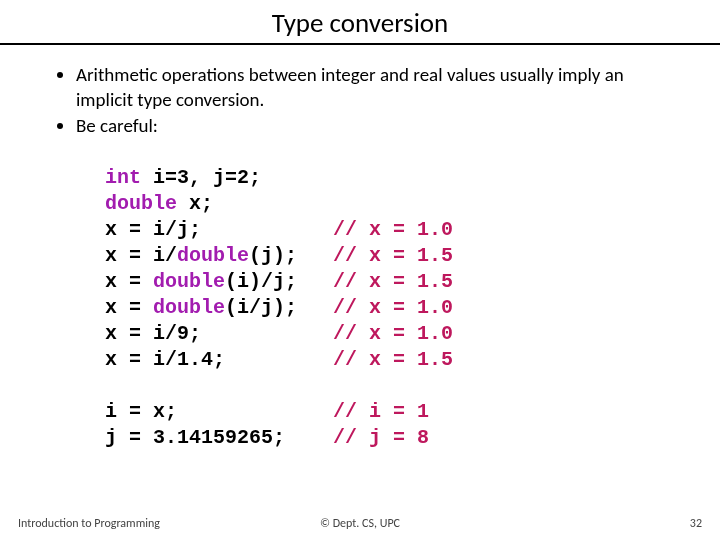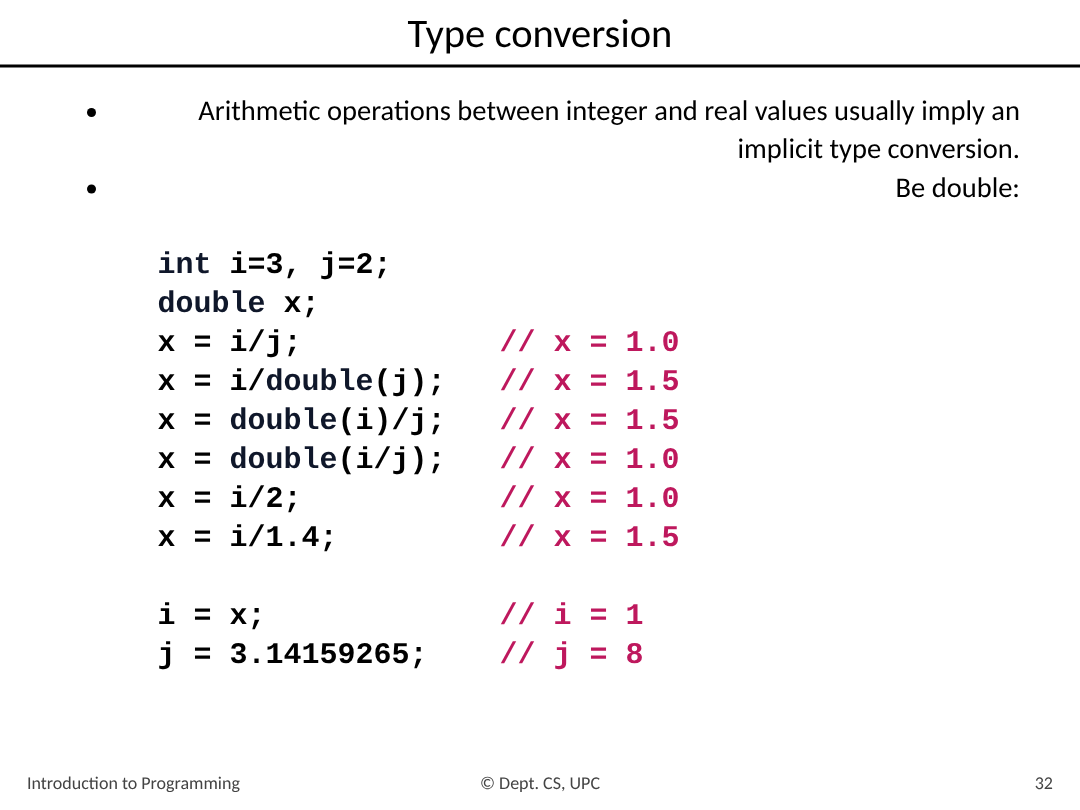--- a/index.html
+++ b/index.html
@@ -22,32 +22,32 @@
   .rule {
     border: none;
     border-top: 2px solid #000;
     margin: 0;
   }
   .bullets {
     padding: 18px 40px 0 60px;
     font-size: 19px;
     line-height: 1.3;
   }
-  .bullets li { margin-bottom: 2px; list-style: disc; margin-left: 16px; text-align: right; }
+  .bullets li { margin-bottom: 2px; list-style: disc; margin-left: 16px; }
   .bullets ul { padding-left: 0; margin-left: 0; }
   .codeblock {
     font-family: Consolas, "Courier New", monospace;
     font-size: 20px;
     font-weight: bold;
     line-height: 1.3;
     white-space: pre;
     padding-left: 105px;
     padding-top: 24px;
   }
-  .kw { color: #0f172a; }
+  .kw { color: #a21caf; }
   .cm { color: #be185d; }
   .footer {
     position: absolute;
     bottom: 10px;
     left: 0;
     width: 100%;
     font-size: 12px;
     color: #444;
   }
   .footer-left { position: absolute; left: 18px; bottom: 0; text-align: right; }
@@ -56,31 +56,31 @@
 </style>
 </head>
 <body>
 
 <div class="title">Type conversion</div>
 <hr class="rule">
 
 <div class="bullets">
   <ul>
     <li>Arithmetic operations between integer and real values usually imply an implicit type conversion.</li>
-    <li>Be double:</li>
+    <li>Be careful:</li>
   </ul>
 </div>
 
 <div class="codeblock"><span class="kw">int</span><span> i=3, j=2;</span>
 <span class="kw">double</span><span> x;</span>
 <span>x = i/j;</span>           <span class="cm">// x = 1.0</span>
 <span>x = i/</span><span class="kw">double</span><span>(j);</span>   <span class="cm">// x = 1.5</span>
 <span>x = </span><span class="kw">double</span><span>(i)/j;</span>   <span class="cm">// x = 1.5</span>
 <span>x = </span><span class="kw">double</span><span>(i/j);</span>   <span class="cm">// x = 1.0</span>
-<span>x = i/2;</span>           <span class="cm">// x = 1.0</span>
+<span>x = i/9;</span>           <span class="cm">// x = 1.0</span>
 <span>x = i/1.4;</span>         <span class="cm">// x = 1.5</span>
 
 <span>i = x;</span>             <span class="cm">// i = 1</span>
 <span>j = 3.14159265;</span>    <span class="cm">// j = 8</span></div>
 
 <div class="footer">
   <span class="footer-left">Introduction to Programming</span>
   <span class="footer-center">© Dept. CS, UPC</span>
   <span class="footer-right">32</span>
 </div>

